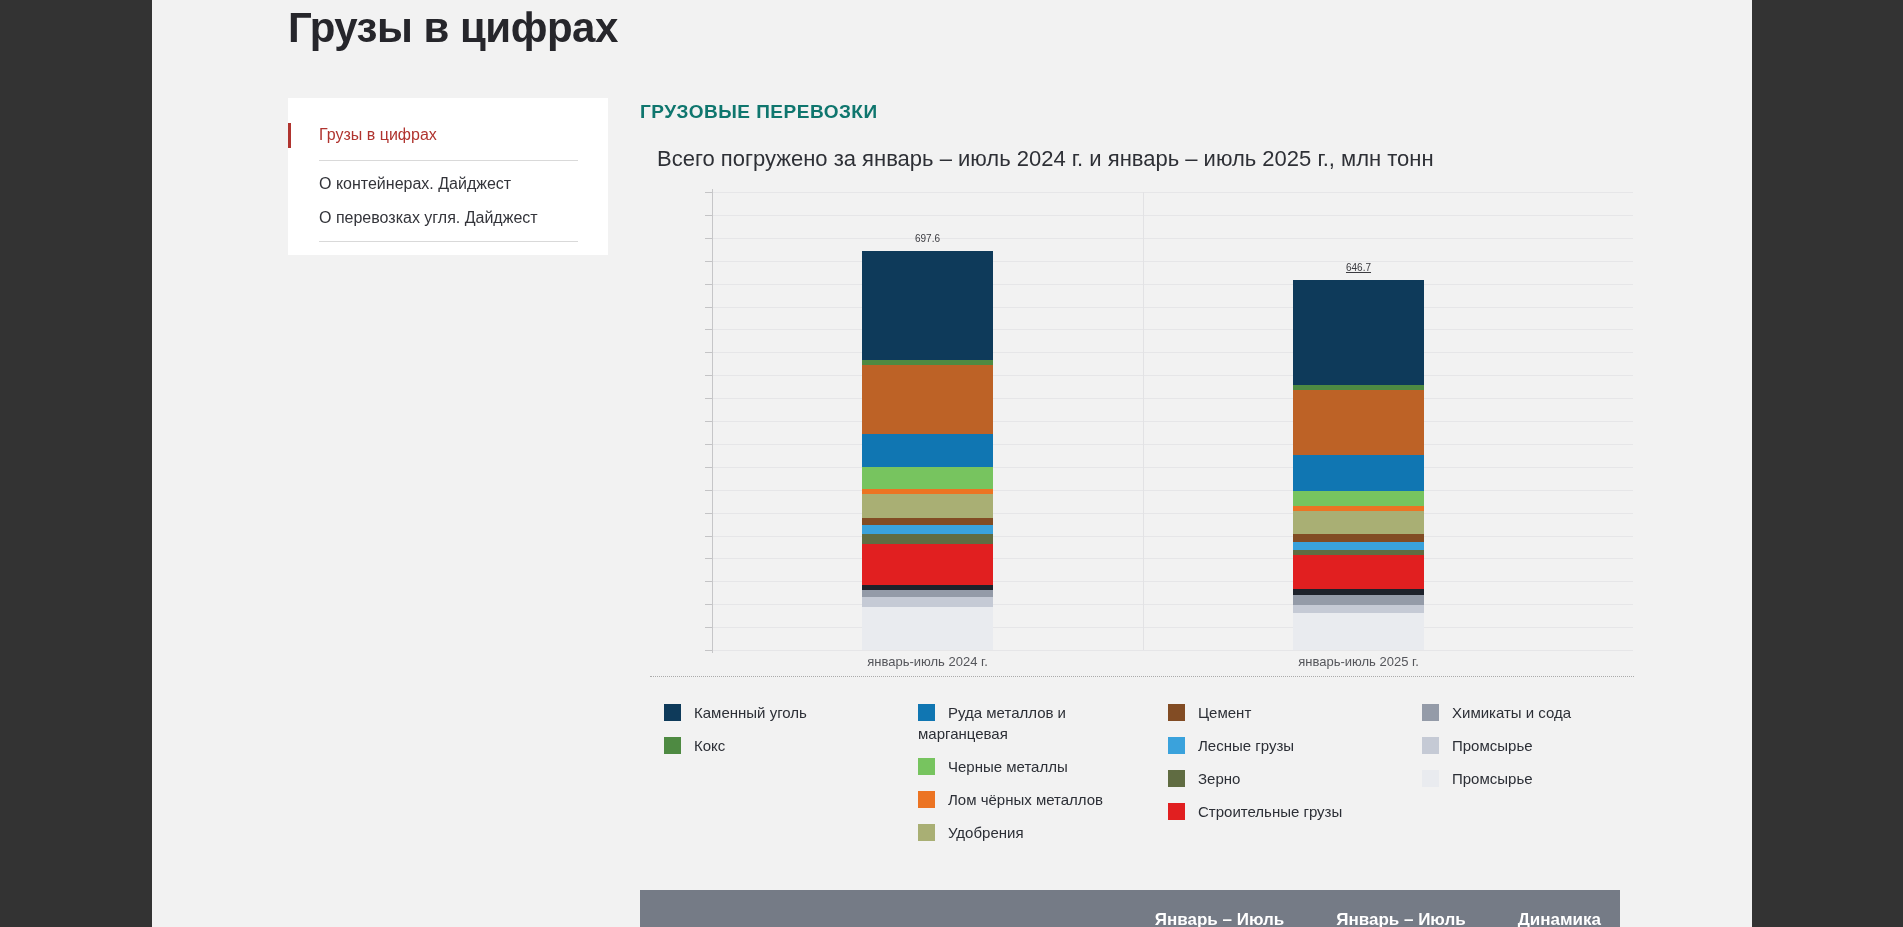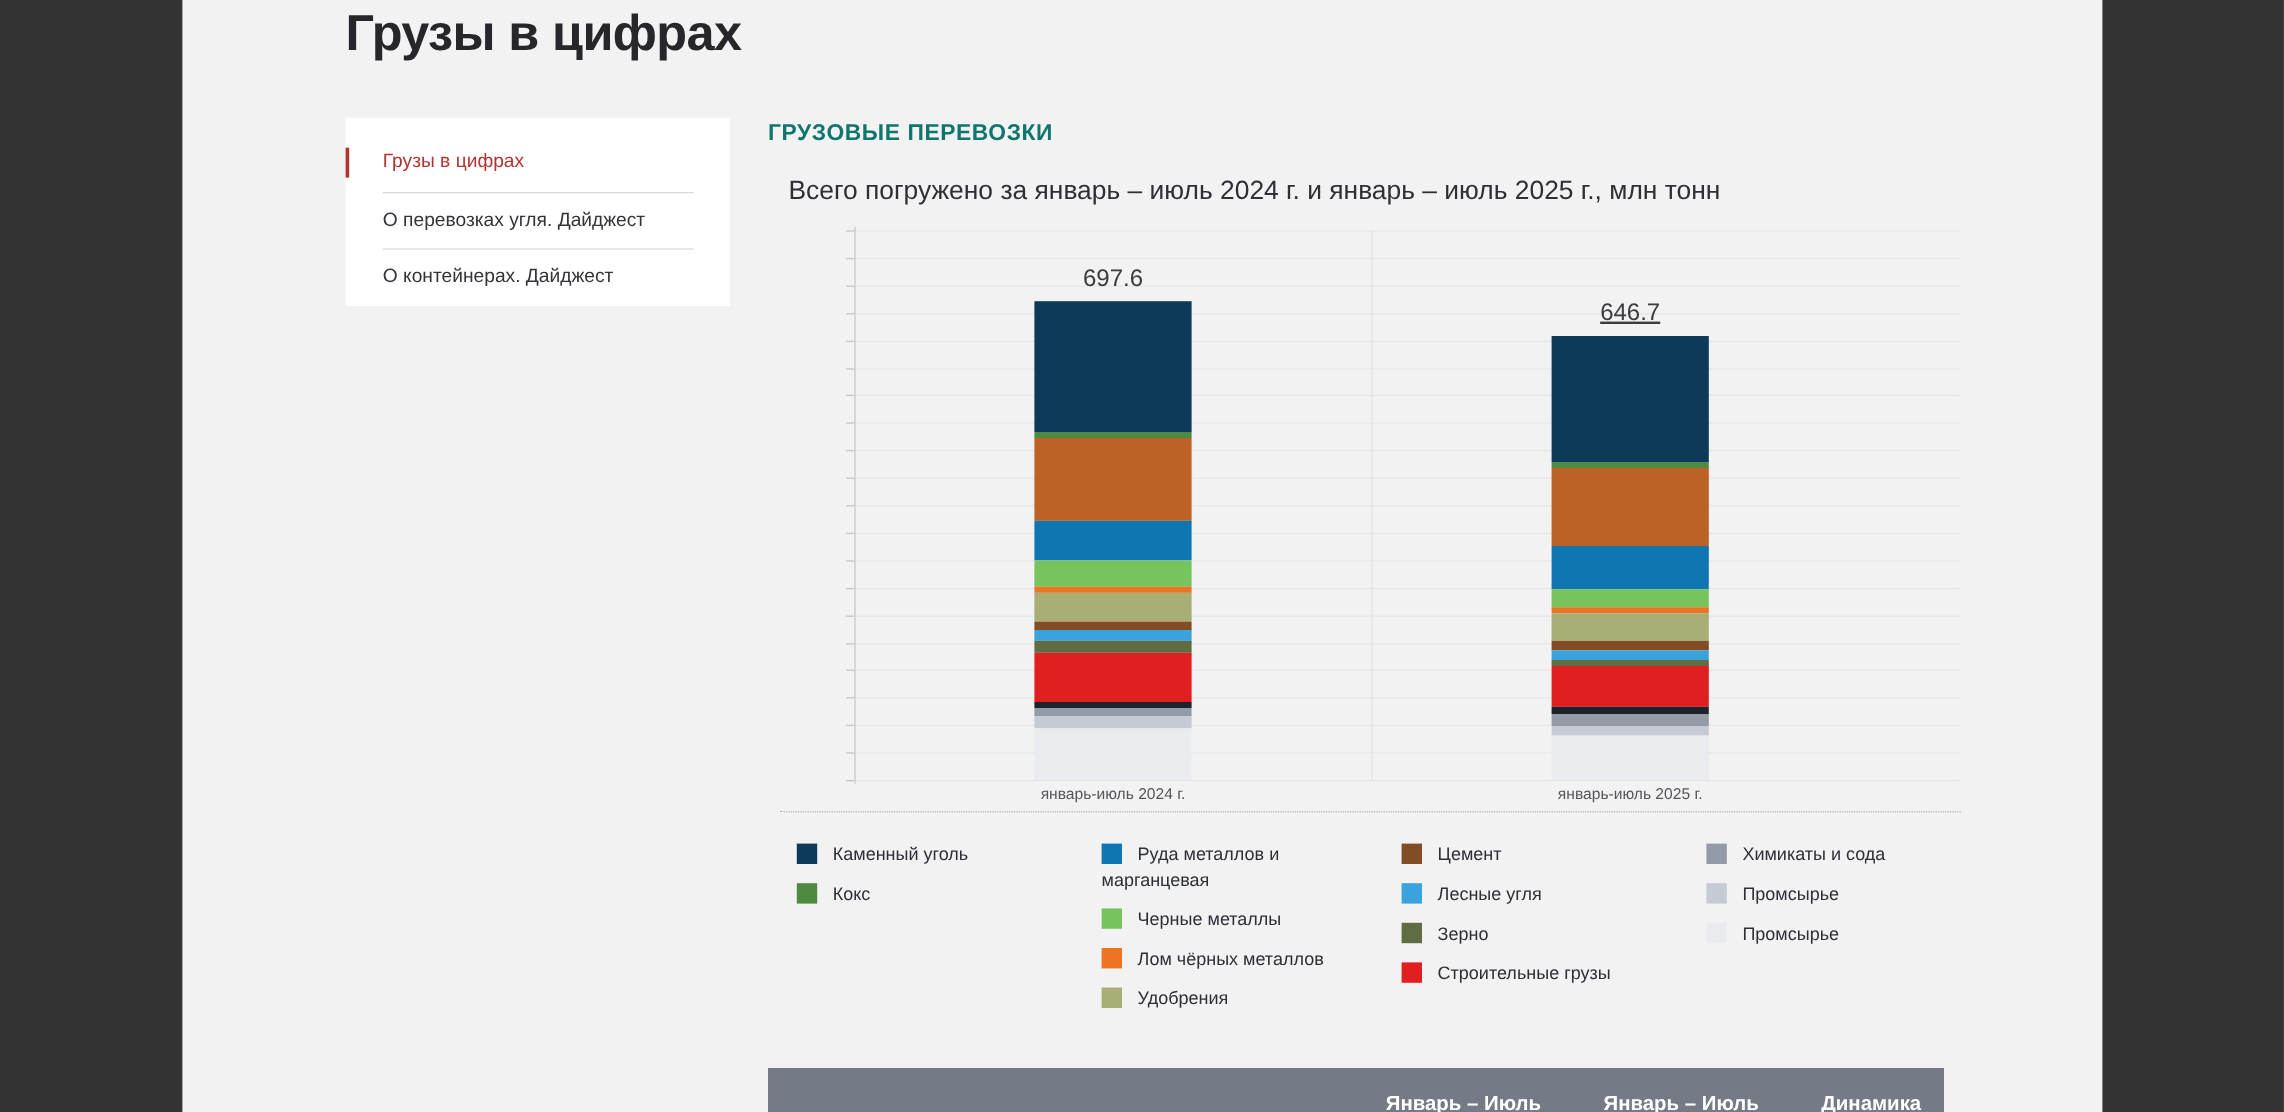--- a/index.html
+++ b/index.html
@@ -27,21 +27,21 @@
                  color:#2e3036; }
 
   
   .plot { position:absolute; left:560px; top:192px; width:921px; height:458px; }
   .gridline { position:absolute; left:0; width:921px; height:1px; background:#e6e6e8; }
   .ytick { position:absolute; left:-7px; width:7px; height:1px; background:#c4c4c6; }
   .yaxis { position:absolute; left:0; top:-3px; width:1px; height:464px; background:#c6c6c8; }
   .mid-sep { position:absolute; left:431px; top:0; width:1px; height:458px; background:#e2e2e4; }
   .bar { position:absolute; bottom:0; width:131px; display:flex; flex-direction:column; cursor:pointer; }
   .bar-seg { width:100%; }
-  .bar-total { position:absolute; width:131px; text-align:center; font-size:20px; color:#3b3b40; }
+  .bar-total { position:absolute; width:131px; text-align:center; font-size:10px; color:#3b3b40; }
   .xlabel { position:absolute; width:300px; text-align:center; font-size:13px; color:#55565b; }
 
   .dotted-sep { position:absolute; left:498px; top:676px; width:984px; height:0;
                 border-top:1px dotted #ababab; }
 
   
   .legend { position:absolute; left:512px; top:702px; width:1010px; }
   .legend-col { position:absolute; top:0; }
   .legend-item { font-size:15px; line-height:21px; color:#2c2f36; margin-bottom:12px; cursor:pointer; }
   .swatch { display:inline-block; width:17px; height:17px; margin-right:13px;
@@ -60,25 +60,25 @@
 <div class="stage">
   <div class="content">
 
     <div class="page-title">Грузы в цифрах</div>
 
     <div class="side-card">
       <div class="nav-item first">
         <span class="active-marker"></span>
         <span>Грузы в цифрах</span>
       </div>
+      <div class="nav-item last">
+        <span>О контейнерах. Дайджест</span>
+      </div>
       <div class="nav-item mid">
         <span>О перевозках угля. Дайджест</span>
-      </div>
-      <div class="nav-item last">
-        <span>О контейнерах. Дайджест</span>
       </div>
     </div>
 
     <div class="section-heading">ГРУЗОВЫЕ ПЕРЕВОЗКИ</div>
     <div class="chart-title">Всего погружено за январь – июль 2024 г. и январь – июль 2025 г., млн тонн</div>
 
     <div class="plot">
         <div class="gridline" style="top: 458px;"></div>
         <div class="ytick" style="top: 458px;"></div>
         <div class="gridline" style="top: 435.1px;"></div>
@@ -170,21 +170,21 @@
           <div class="legend-item"><span class="swatch" style="background: rgb(78, 138, 66);"></span><span>Кокс</span></div>
         </div>
         <div class="legend-col" style="left: 254px; width: 235px;">
           <div class="legend-item"><span class="swatch" style="background: rgb(16, 118, 178);"></span><span>Руда металлов и марганцевая</span></div>
           <div class="legend-item"><span class="swatch" style="background: rgb(119, 196, 95);"></span><span>Черные металлы</span></div>
           <div class="legend-item"><span class="swatch" style="background: rgb(236, 116, 35);"></span><span>Лом чёрных металлов</span></div>
           <div class="legend-item"><span class="swatch" style="background: rgb(169, 175, 116);"></span><span>Удобрения</span></div>
         </div>
         <div class="legend-col" style="left: 504px; width: 240px;">
           <div class="legend-item"><span class="swatch" style="background: rgb(130, 76, 36);"></span><span>Цемент</span></div>
-          <div class="legend-item"><span class="swatch" style="background: rgb(58, 162, 220);"></span><span>Лесные угля</span></div>
+          <div class="legend-item"><span class="swatch" style="background: rgb(58, 162, 220);"></span><span>Лесные грузы</span></div>
           <div class="legend-item"><span class="swatch" style="background: rgb(96, 108, 66);"></span><span>Зерно</span></div>
           <div class="legend-item"><span class="swatch" style="background: rgb(225, 31, 32);"></span><span>Строительные грузы</span></div>
         </div>
         <div class="legend-col" style="left: 758px; width: 248px;">
           <div class="legend-item"><span class="swatch" style="background: rgb(148, 155, 168);"></span><span>Химикаты и сода</span></div>
           <div class="legend-item"><span class="swatch" style="background: rgb(197, 202, 213);"></span><span>Промсырье</span></div>
           <div class="legend-item"><span class="swatch" style="background: rgb(233, 235, 239);"></span><span>Промсырье</span></div>
         </div>
       </div>
 

